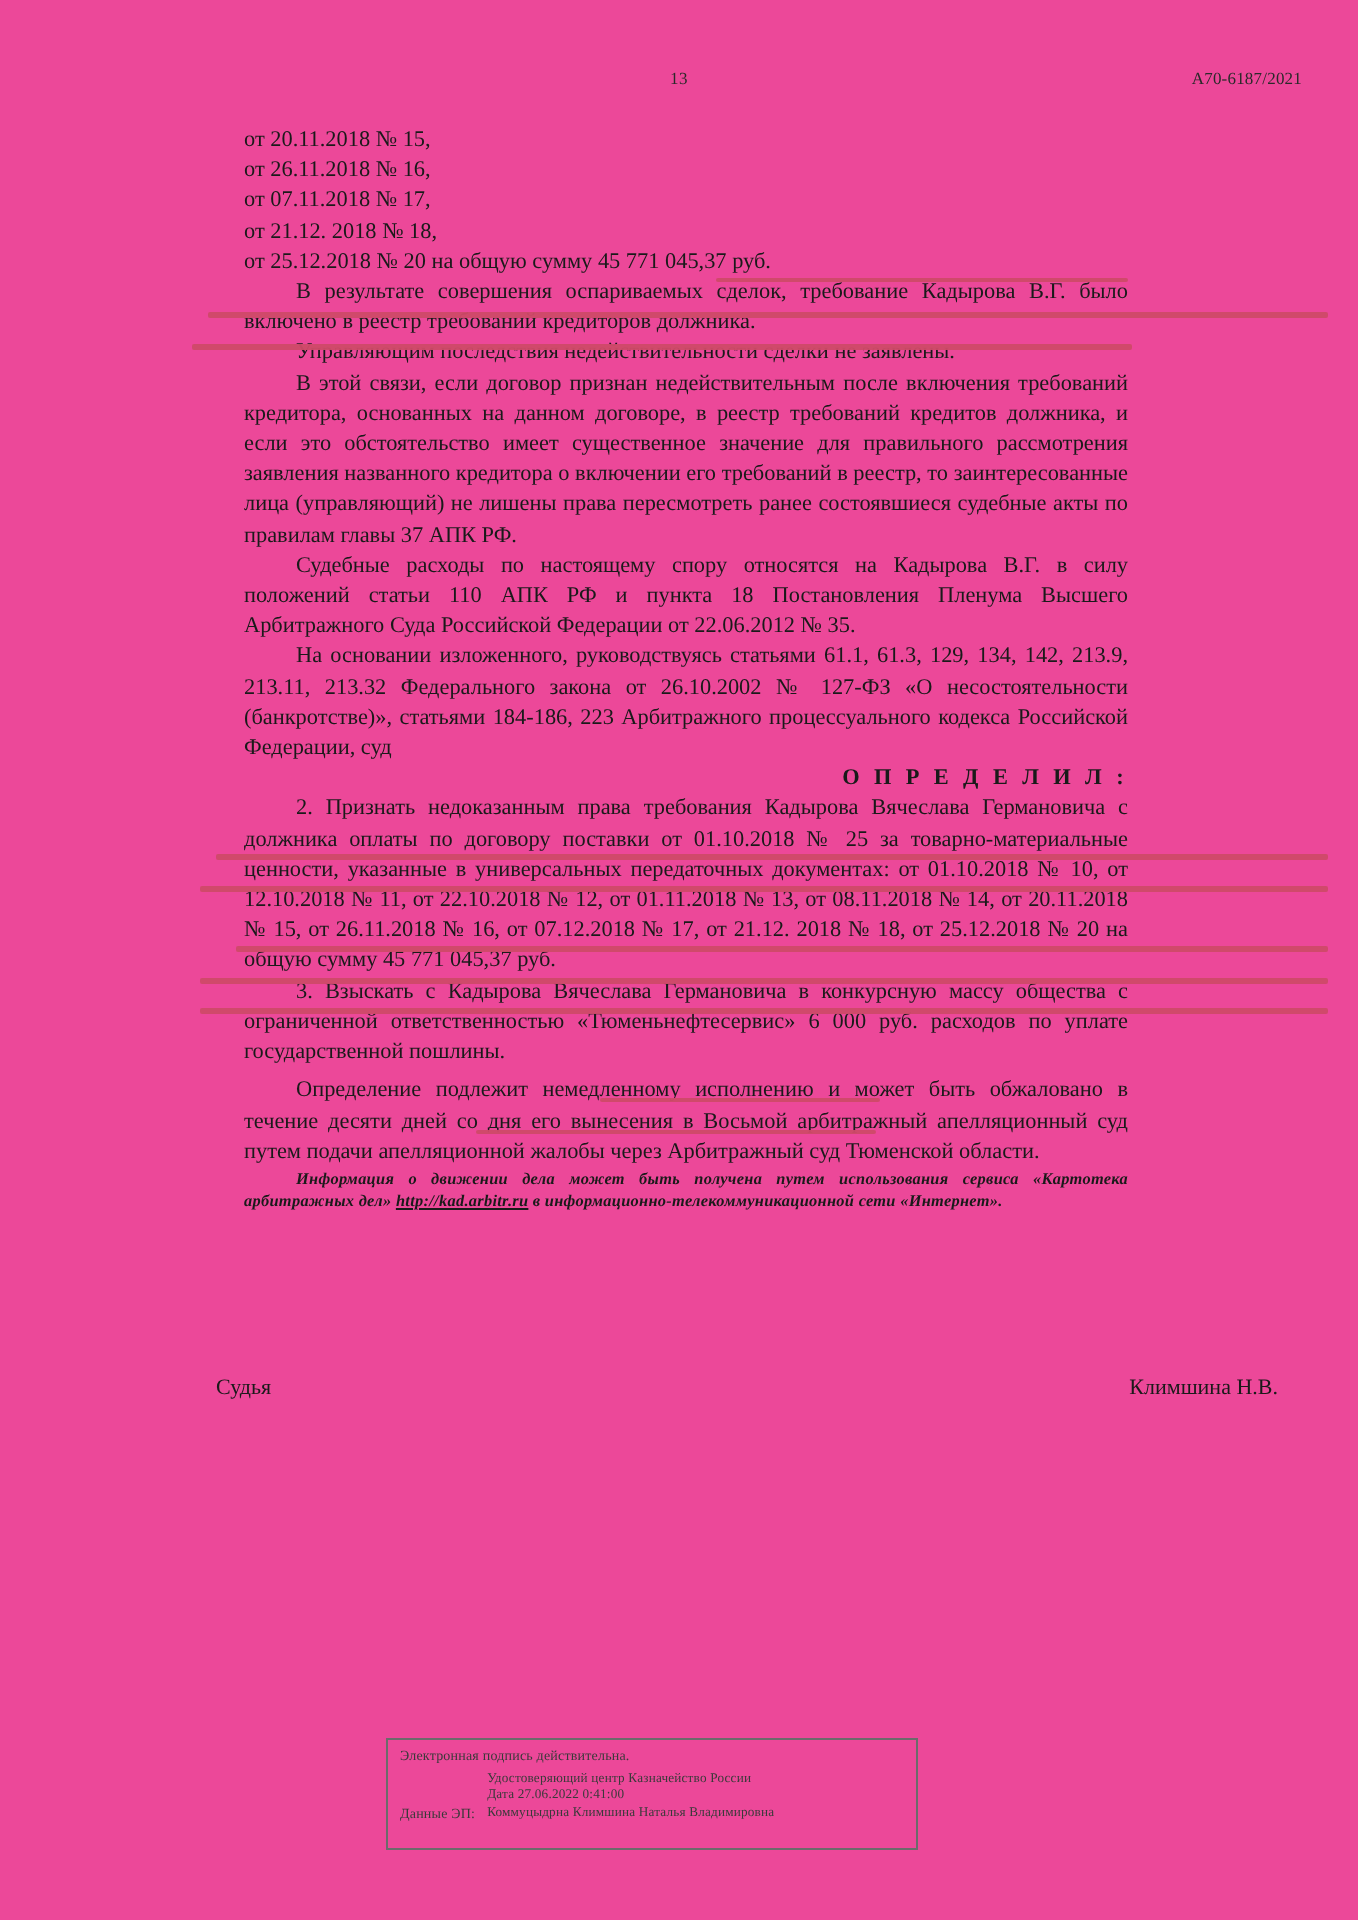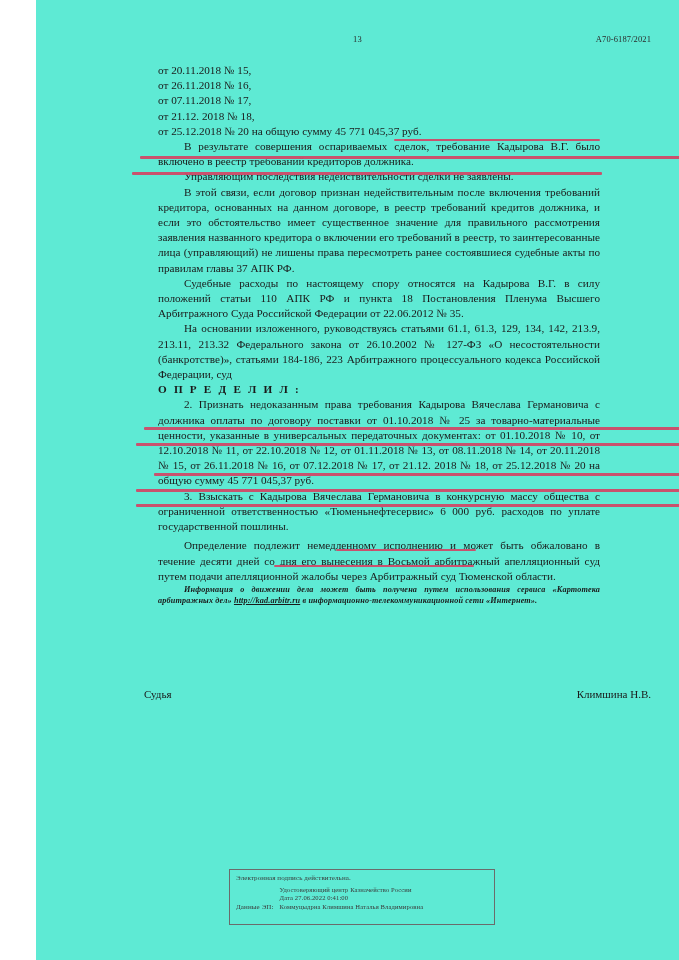--- a/index.html
+++ b/index.html
@@ -11,22 +11,21 @@
     width: 679px;
     height: 960px;
     position: relative;
     font-family: "Liberation Serif", "DejaVu Serif", serif;
     color: #1a1a1a;
     overflow: hidden;
   }
   .page {
     position: absolute;
     inset: 0;
-    background: #5eead4;
-    margin-left: 36px;
+    background: #ec4899;
   }
   
   .hdr {
     position: absolute;
     top: 34px;
     left: 0;
     right: 0;
     height: 14px;
     font-size: 8.5px;
     color: #2a2a2a;
@@ -57,21 +56,21 @@
     margin: 0;
   }
   .indent {
     text-indent: 26px;
   }
   .listline {
     text-indent: 0;
     white-space: nowrap;
   }
   .center-caps {
-    text-align: left;
+    text-align: right;
     text-indent: 0;
     font-weight: bold;
     letter-spacing: 2.2px;
     margin-top: 2px;
     margin-bottom: 1px;
   }
   .gap-sm { height: 4px; }
   
   .note {
     font-size: 8.2px;
@@ -84,21 +83,21 @@
   }
   .note .url {
     text-decoration: underline;
     font-style: italic;
   }
   
   .sig {
     position: absolute;
     top: 688px;
     left: 108px;
-    right: 28px;
+    right: 40px;
     font-size: 11px;
     display: flex;
     justify-content: space-between;
   }
   
   .mark {
     position: absolute;
     background: #cf4a68;
     height: 2px;
     border-radius: 1px;

